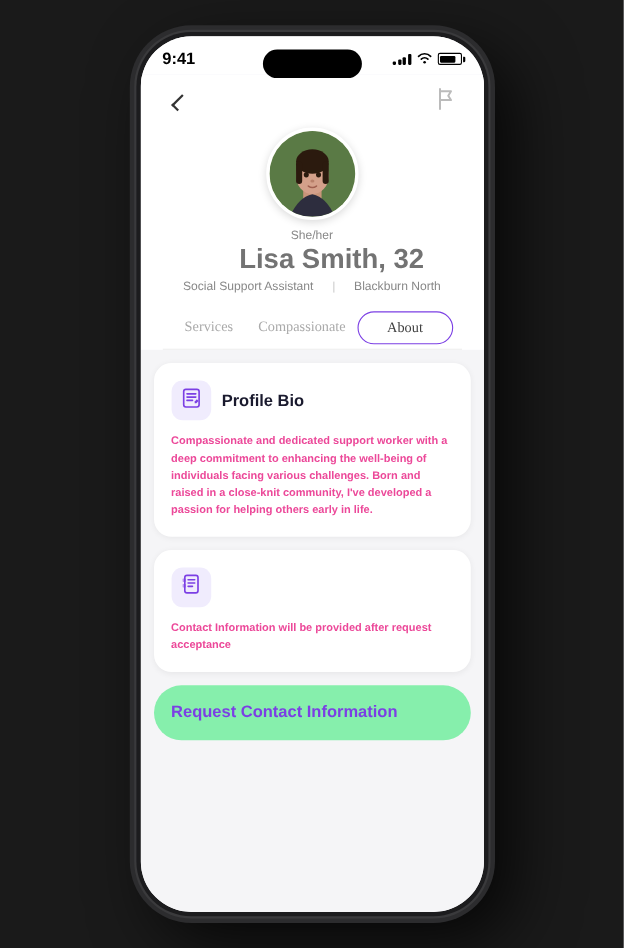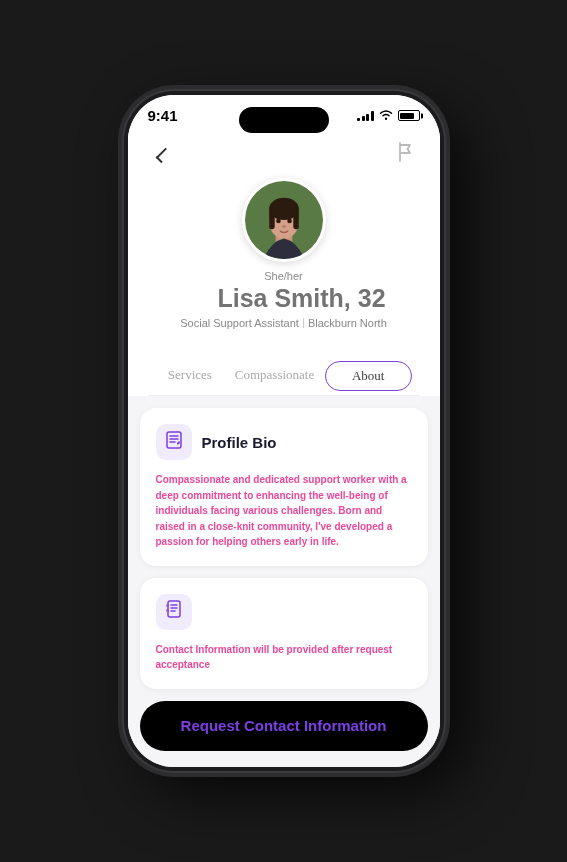--- a/index.html
+++ b/index.html
@@ -8,21 +8,21 @@
       background: #1a1a1a;
       display: flex;
       justify-content: center;
       align-items: center;
       min-height: 100vh;
       font-family: -apple-system, BlinkMacSystemFont, 'Segoe UI', sans-serif;
     }
 
     .phone-shell {
       width: 320px;
-      height: 680px;
+      height: 804px;
       background: #1c1c1e;
       border-radius: 50px;
       position: relative;
       box-shadow:
         0 0 0 2px #3a3a3c,
         0 0 0 6px #2c2c2e,
         20px 20px 60px rgba(0,0,0,0.8);
       overflow: hidden;
     }
 
@@ -212,24 +212,24 @@
       font-size: 25px;
       font-weight: 800;
       color: #737373;
       margin-bottom: 4px;
       margin-left: 36px;
     }
 
     .profile-meta {
       font-size: 11px;
       color: #888;
-      margin-bottom: 28px;
-      display: flex;
-      align-items: center;
-      gap: 4px;
+      margin-bottom: 12px;
+      display: flex;
+      align-items: center;
+      gap: 18px;
     }
 
     .meta-divider {
       width: 1px;
       height: 10px;
       background: #ccc;
     }
 
     
     .tab-bar {
@@ -296,25 +296,25 @@
 
     .card-body {
       font-size: 10px;
       color: #ec4899;
       line-height: 1.55;
       font-weight: bold;
     }
 
     
     .request-btn {
-      background: #000000;
+      background: #86efac;
       border-radius: 28px;
       margin: 4px 12px 10px;
       padding: 16px;
-      text-align: center;
+      text-align: left;
       cursor: pointer;
     }
 
     .request-btn-label {
       font-size: 15px;
       font-weight: 700;
       color: #7b3fe4;
     }
   </style>
 </head>

